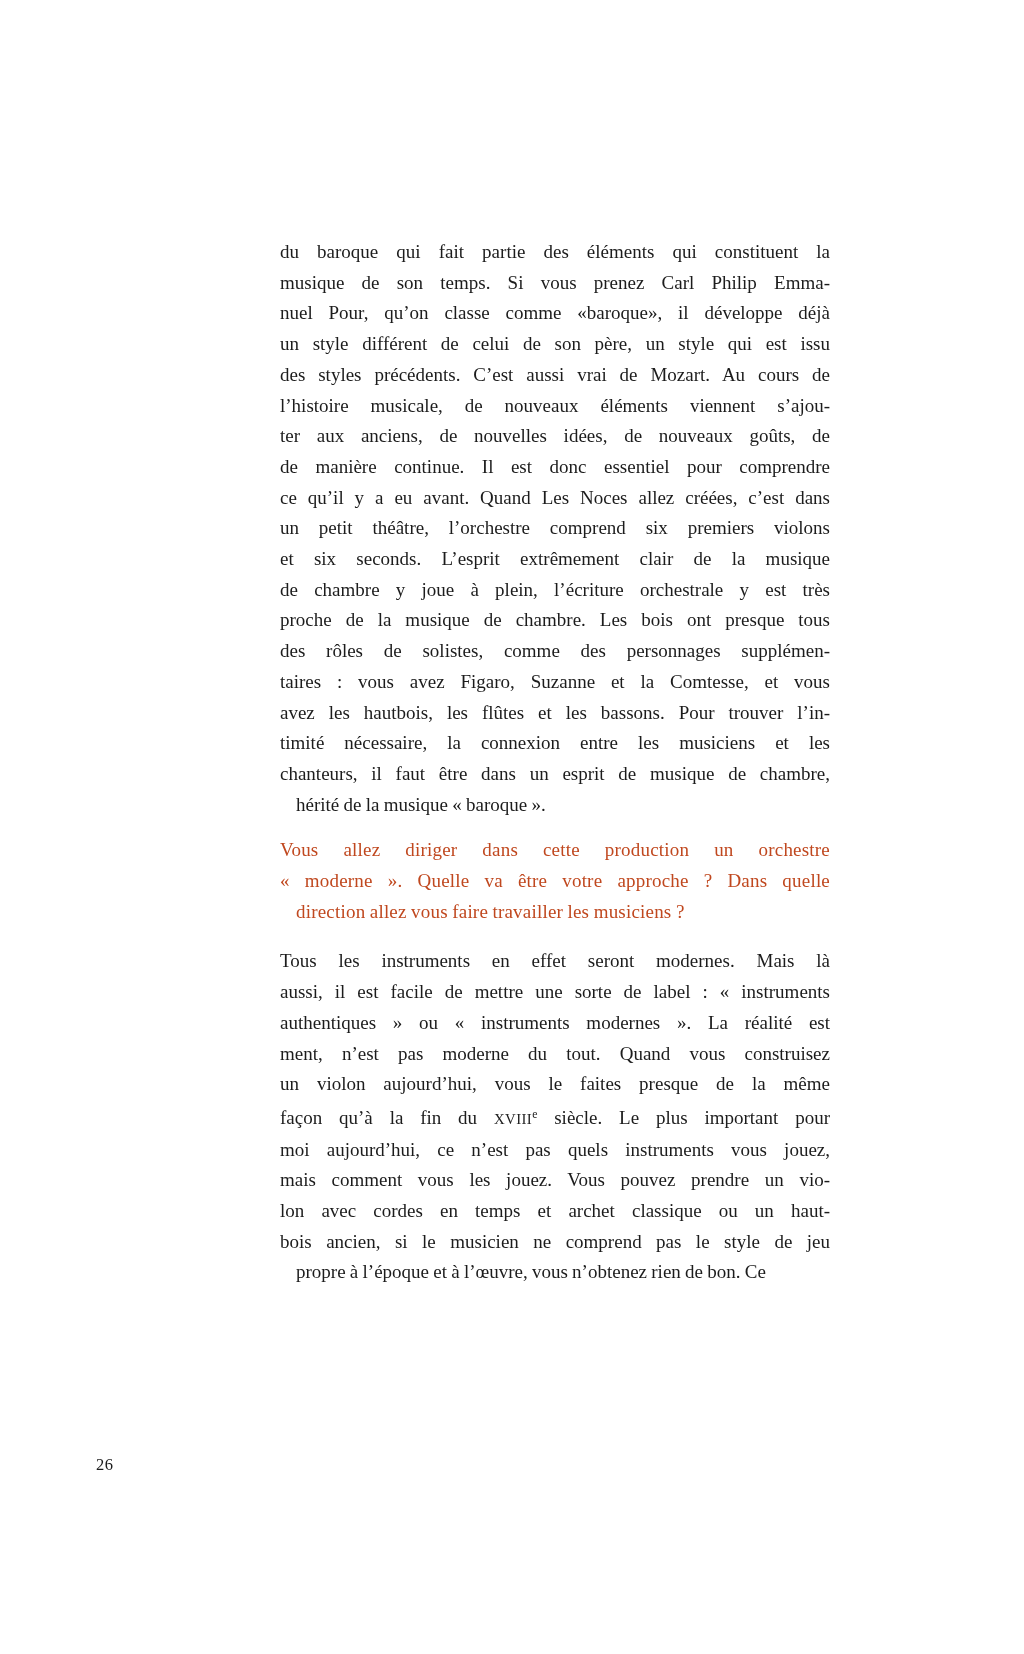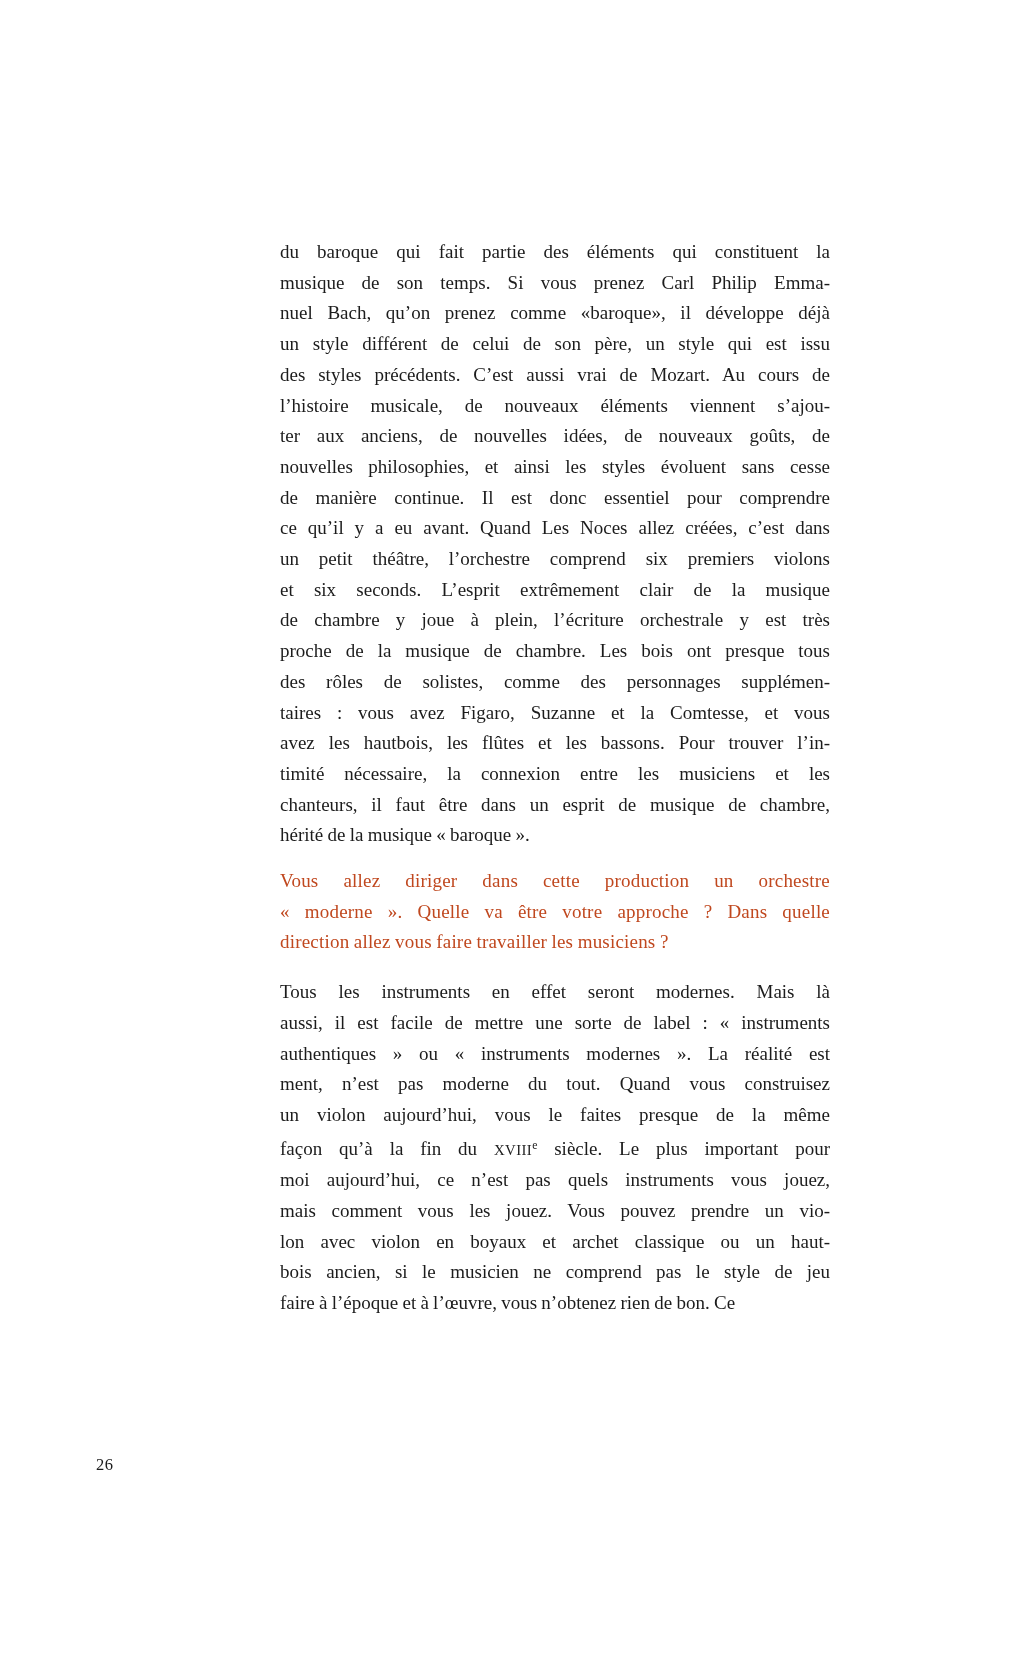--- a/index.html
+++ b/index.html
@@ -25,46 +25,45 @@
     margin-bottom: 19px;
     color: var(--accent, #c0481f);
     letter-spacing: 0.2px;
   }
   .line {
     line-height: 30.7px;
     min-height: 30.7px;
     text-align: justify;
     text-align-last: justify;
   }
-  .line.last { text-align-last: left; }
+  .line.last { text-align-last: left; margin-left: 16px; }
   .seg-i { }
   .seg-sc { text-transform: uppercase; font-size: 0.78em; letter-spacing: 0.4px; }
   .seg-sup { font-size: 0.62em; vertical-align: 0.5em; }
   .page-number {
     position: absolute;
     left: 96px;
     top: 1455px;
     font-size: 16.5px;
     letter-spacing: 0.5px;
   }
 </style>
 </head>
 <body style="color: rgb(28, 28, 28); background: rgb(255, 255, 255);">
 
 <div class="page">
   <div class="text-block">
       <div class="para">
         <div class="line"><span>du baroque qui fait partie des éléments qui constituent la</span></div>
         <div class="line"><span>musique de son temps. Si vous prenez Carl Philip Emma-</span></div>
-        <div class="line"><span>nuel Bach, qu’on prenez comme «baroque», il développe déjà</span></div>
+        <div class="line"><span>nuel Pour, qu’on classe comme «baroque», il développe déjà</span></div>
         <div class="line"><span>un style différent de celui de son père, un style qui est issu</span></div>
         <div class="line"><span>des styles précédents. C’est aussi vrai de Mozart. Au cours de</span></div>
         <div class="line"><span>l’histoire musicale, de nouveaux éléments viennent s’ajou-</span></div>
         <div class="line"><span>ter aux anciens, de nouvelles idées, de nouveaux goûts, de</span></div>
-        <div class="line"><span>nouvelles philosophies, et ainsi les styles évoluent sans cesse</span></div>
         <div class="line"><span>de manière continue. Il est donc essentiel pour comprendre</span></div>
         <div class="line"><span>ce qu’il y a eu avant. Quand </span><span class="seg-i">Les Noces</span><span> allez créées, c’est dans</span></div>
         <div class="line"><span>un petit théâtre, l’orchestre comprend six premiers violons</span></div>
         <div class="line"><span>et six seconds. L’esprit extrêmement clair de la musique</span></div>
         <div class="line"><span>de chambre y joue à plein, l’écriture orchestrale y est très</span></div>
         <div class="line"><span>proche de la musique de chambre. Les bois ont presque tous</span></div>
         <div class="line"><span>des rôles de solistes, comme des personnages supplémen-</span></div>
         <div class="line"><span>taires : vous avez Figaro, Suzanne et la Comtesse, et vous</span></div>
         <div class="line"><span>avez les hautbois, les flûtes et les bassons. Pour trouver l’in-</span></div>
         <div class="line"><span>timité nécessaire, la connexion entre les musiciens et les</span></div>
@@ -78,19 +77,19 @@
       </div>
       <div class="para">
         <div class="line"><span>Tous les instruments en effet seront modernes. Mais là</span></div>
         <div class="line"><span>aussi, il est facile de mettre une sorte de label : « instruments</span></div>
         <div class="line"><span>authentiques » ou « instruments modernes ». La réalité est</span></div>
         <div class="line"><span>ment, n’est pas moderne du tout. Quand vous construisez</span></div>
         <div class="line"><span>un violon aujourd’hui, vous le faites presque de la même</span></div>
         <div class="line"><span>façon qu’à la fin du </span><span class="seg-sc">xviii</span><span class="seg-sup">e</span><span> siècle. Le plus important pour</span></div>
         <div class="line"><span>moi aujourd’hui, ce n’est pas quels instruments vous jouez,</span></div>
         <div class="line"><span>mais comment vous les jouez. Vous pouvez prendre un vio-</span></div>
-        <div class="line"><span>lon avec violon en boyaux et archet classique ou un haut-</span></div>
+        <div class="line"><span>lon avec cordes en temps et archet classique ou un haut-</span></div>
         <div class="line"><span>bois ancien, si le musicien ne comprend pas le style de jeu</span></div>
-        <div class="line last"><span>faire à l’époque et à l’œuvre, vous n’obtenez rien de bon. Ce</span></div>
+        <div class="line last"><span>propre à l’époque et à l’œuvre, vous n’obtenez rien de bon. Ce</span></div>
       </div>
     </div>
   <div class="page-number">26</div>
 </div>
 
 </body></html>

